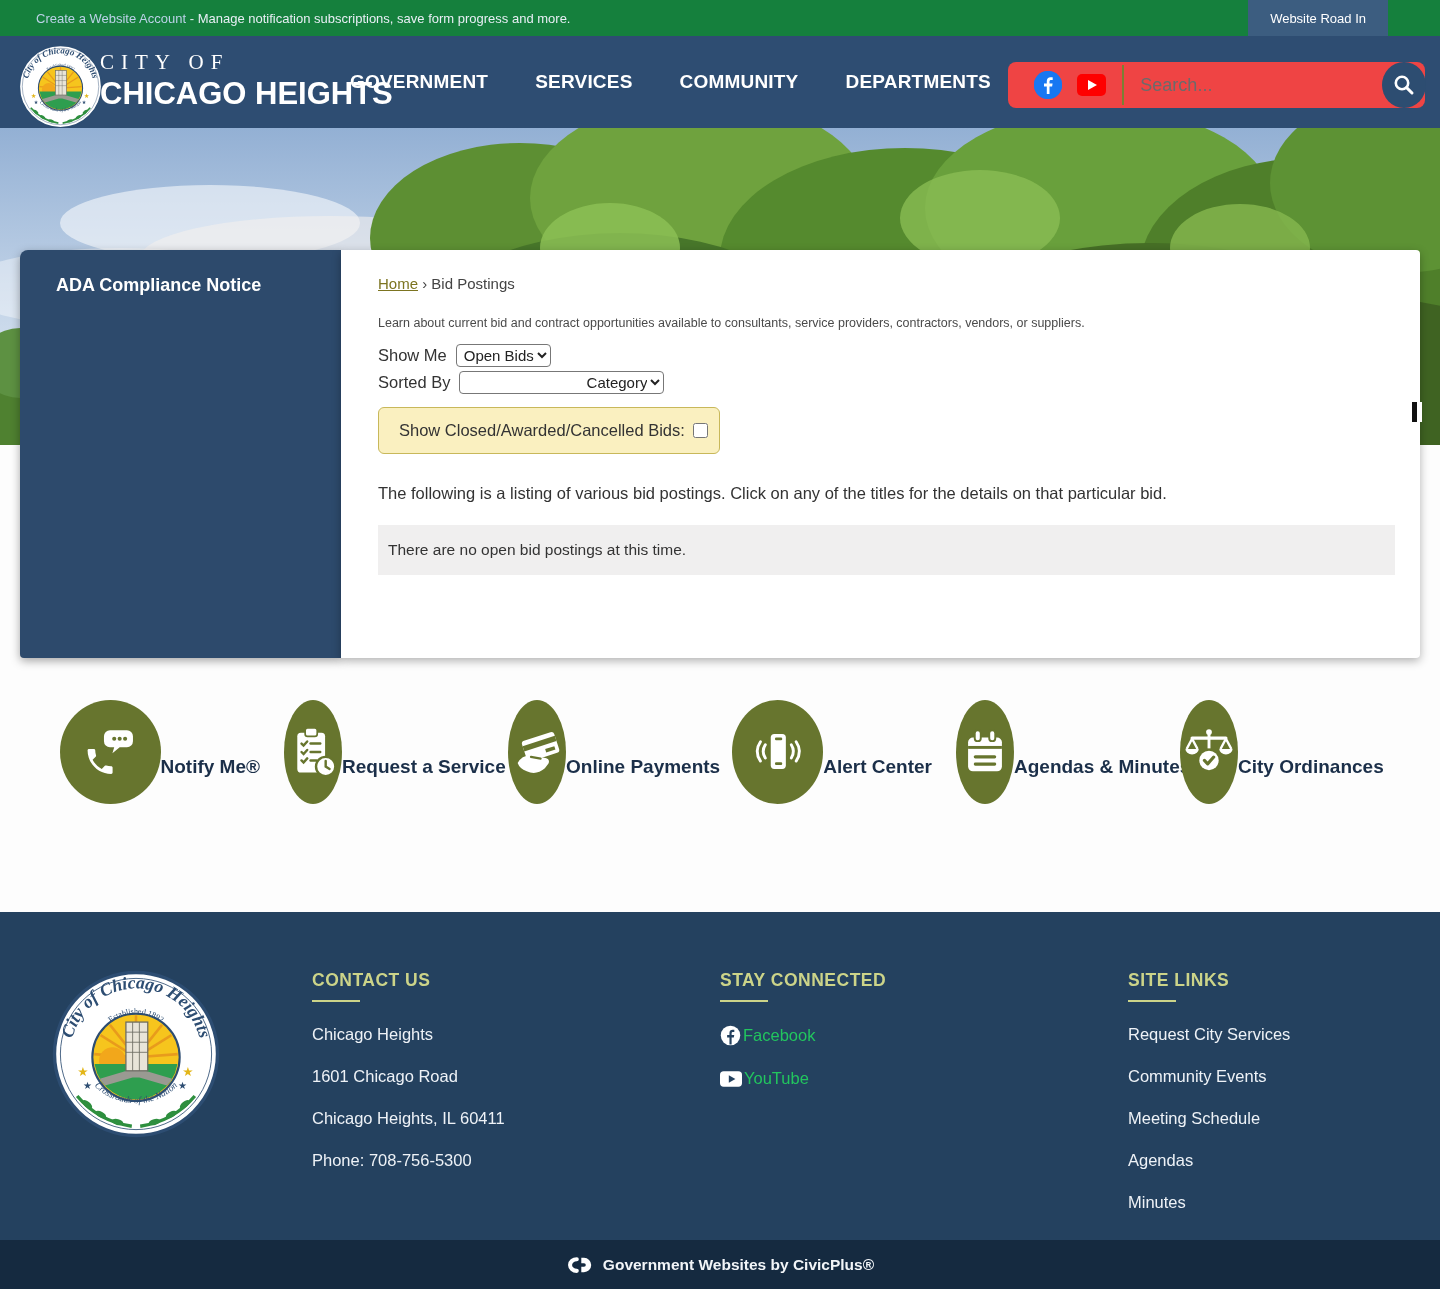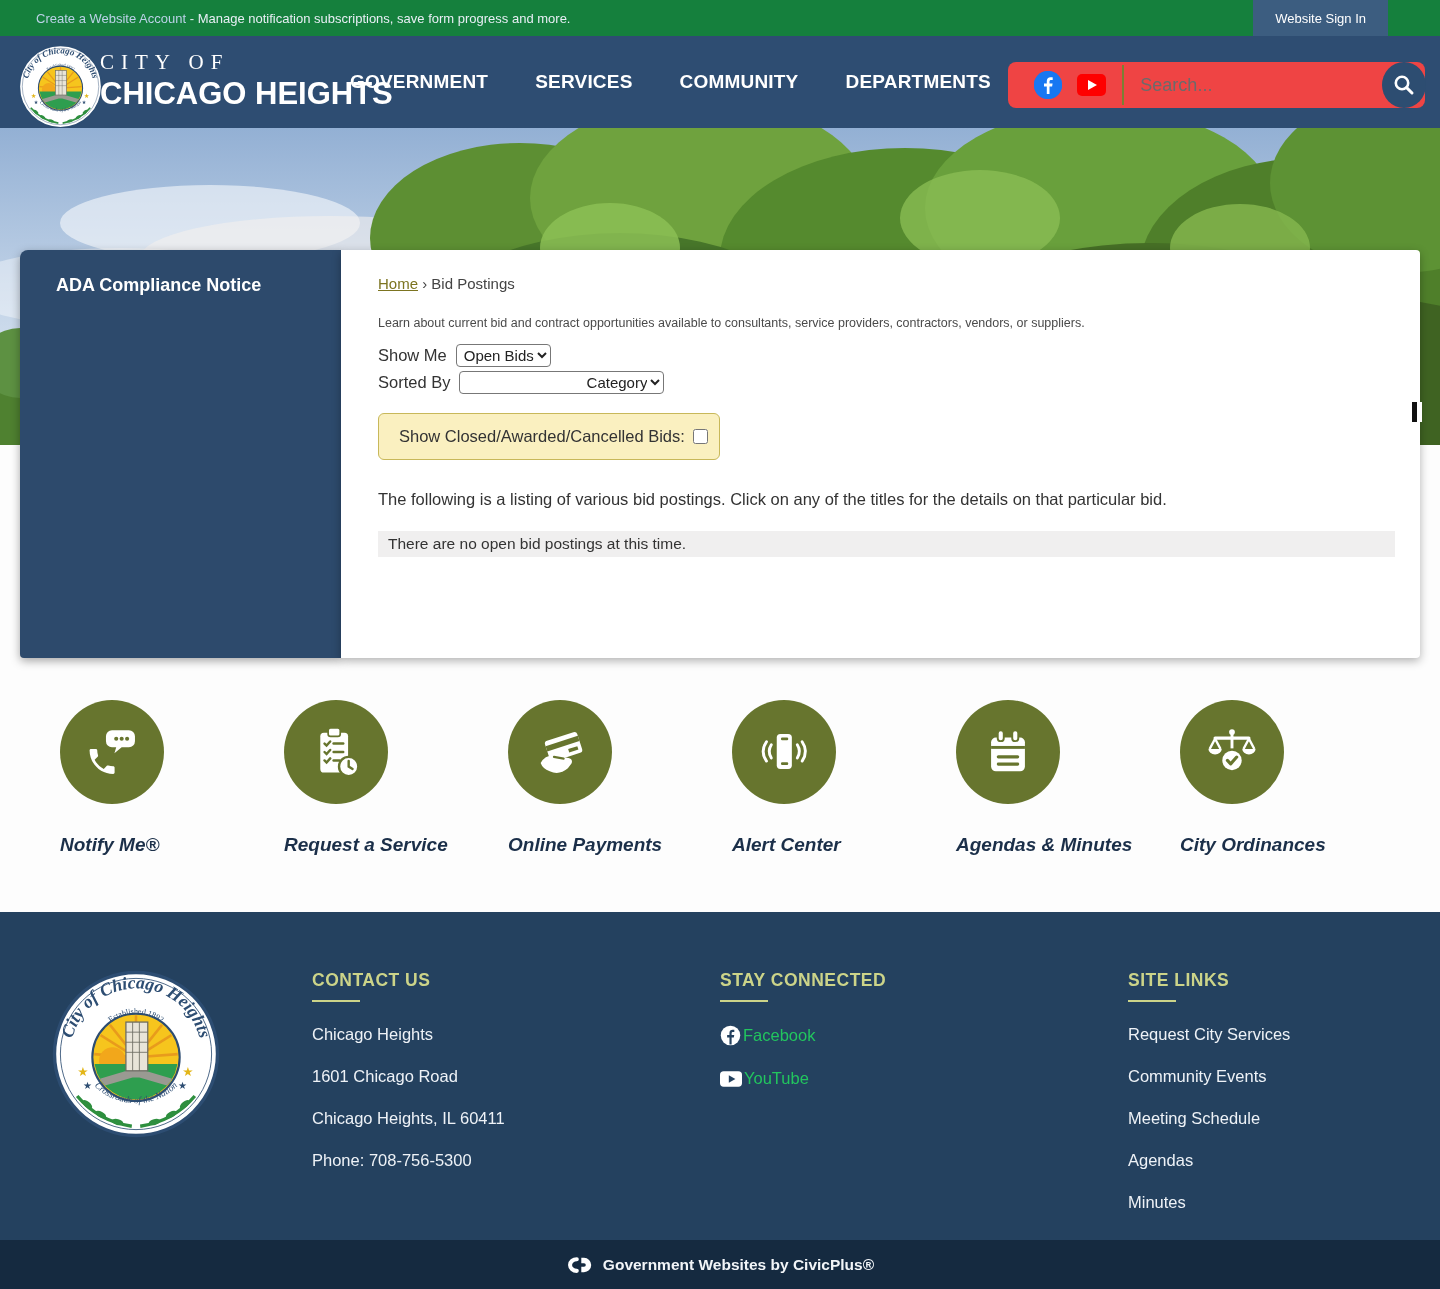--- a/index.html
+++ b/index.html
@@ -51,31 +51,31 @@
             padding:13px 18px; font-size:16.5px; color:#3f3f3f; }
   .signup-banner a { color:#3f3f3f; text-decoration:underline; cursor:pointer; }
   .intro-text { margin-top:24px; font-size:12.5px; color:#4a4a4a; }
   .form-row { margin-top:14px; font-size:16.5px; color:#333; display:flex; align-items:center; }
   .form-row + .form-row { margin-top:4px; }
   .form-row label { margin-right:9px; }
   .form-row select { font-size:15px; font-family:"Liberation Sans",sans-serif; color:#222;
             border:1px solid #777; border-radius:4px; background:#fff; height:23px;text-align:right; }
   .sel-showme { width:95px; }
   .sel-sorted { width:205px; }
-  .closed-box { margin-top:19px; width:342px; background:#faf0c0; border:1px solid #c8b85a; border-radius:6px;
+  .closed-box { margin-top:13px; width:342px; background:#faf0c0; border:1px solid #c8b85a; border-radius:6px;
             padding:13px 0 13px 20px; font-size:16.5px; color:#333; display:flex; align-items:center; }
   .closed-box input { width:15px; height:15px; margin-left:8px; cursor:pointer; }
   .listing-text { margin-top:30px; font-size:16.5px; color:#333; }
-  .empty-row { margin-top:22px; width:1017px; background:#f0efef; padding:4px 10px; font-size:15.5px; color:#333; }
+  .empty-row { margin-top:22px; width:1017px; background:#f0efef; padding:16px 10px; font-size:15.5px; color:#333; }
   .mini-scrollthumb { position:absolute; right:-2px; top:152px; width:10px; height:20px; background:#fff;
             border-left:5px solid #111; cursor:pointer; }
 
   
   .quicklinks { position:absolute; top:700px; left:60px; width:1320px; display:flex; justify-content:space-between; }
-  .ql-item { width:200px; display:flex; flex-direction:column; align-items:flex-start; cursor:pointer;font-style:italic; }
+  .ql-item { width:200px; display:flex; flex-direction:row; align-items:center; cursor:pointer; }
   .ql-circle { width:104px; height:104px; border-radius:50%; background:#67752e; display:flex; align-items:center;
             justify-content:center; }
   .ql-label { margin-top:30px; font-size:19px; font-weight:bold; color:#1b2f49; white-space:nowrap; }
 
   
   .footer { position:absolute; top:912px; left:0; width:1440px; height:328px; background:#24415f; }
   .footer-seal { position:absolute; left:52px; top:58px; width:168px; height:168px; }
   .fcol { position:absolute; top:58px; }
   .fcol-contact { left:312px; width:390px; }
   .fcol-connect { left:720px; width:330px; }
@@ -150,21 +150,21 @@
       <text x="37" y="142" font-size="12" fill="#2d4d72">★</text>
       <text x="150" y="142" font-size="12" fill="#2d4d72">★</text>
     </g>
   </defs>
 </svg>
 
 <div class="topbar">
   <div class="topbar-text">
     <a class="account-link">Create a Website Account</a><span> - Manage notification subscriptions, save form progress and more.</span>
   </div>
-  <button class="signin-btn">Website Sign In</button>
+  <button class="signin-btn">Website Road In</button>
 </div>
 
 <div class="header">
   <div class="logo-wrap">
     <svg viewBox="0 0 200 200" width="85" height="85">
         <use href="#city-seal"></use>
       </svg>
   </div>
   <div class="brand">
     <div class="cityof">CITY OF</div>

